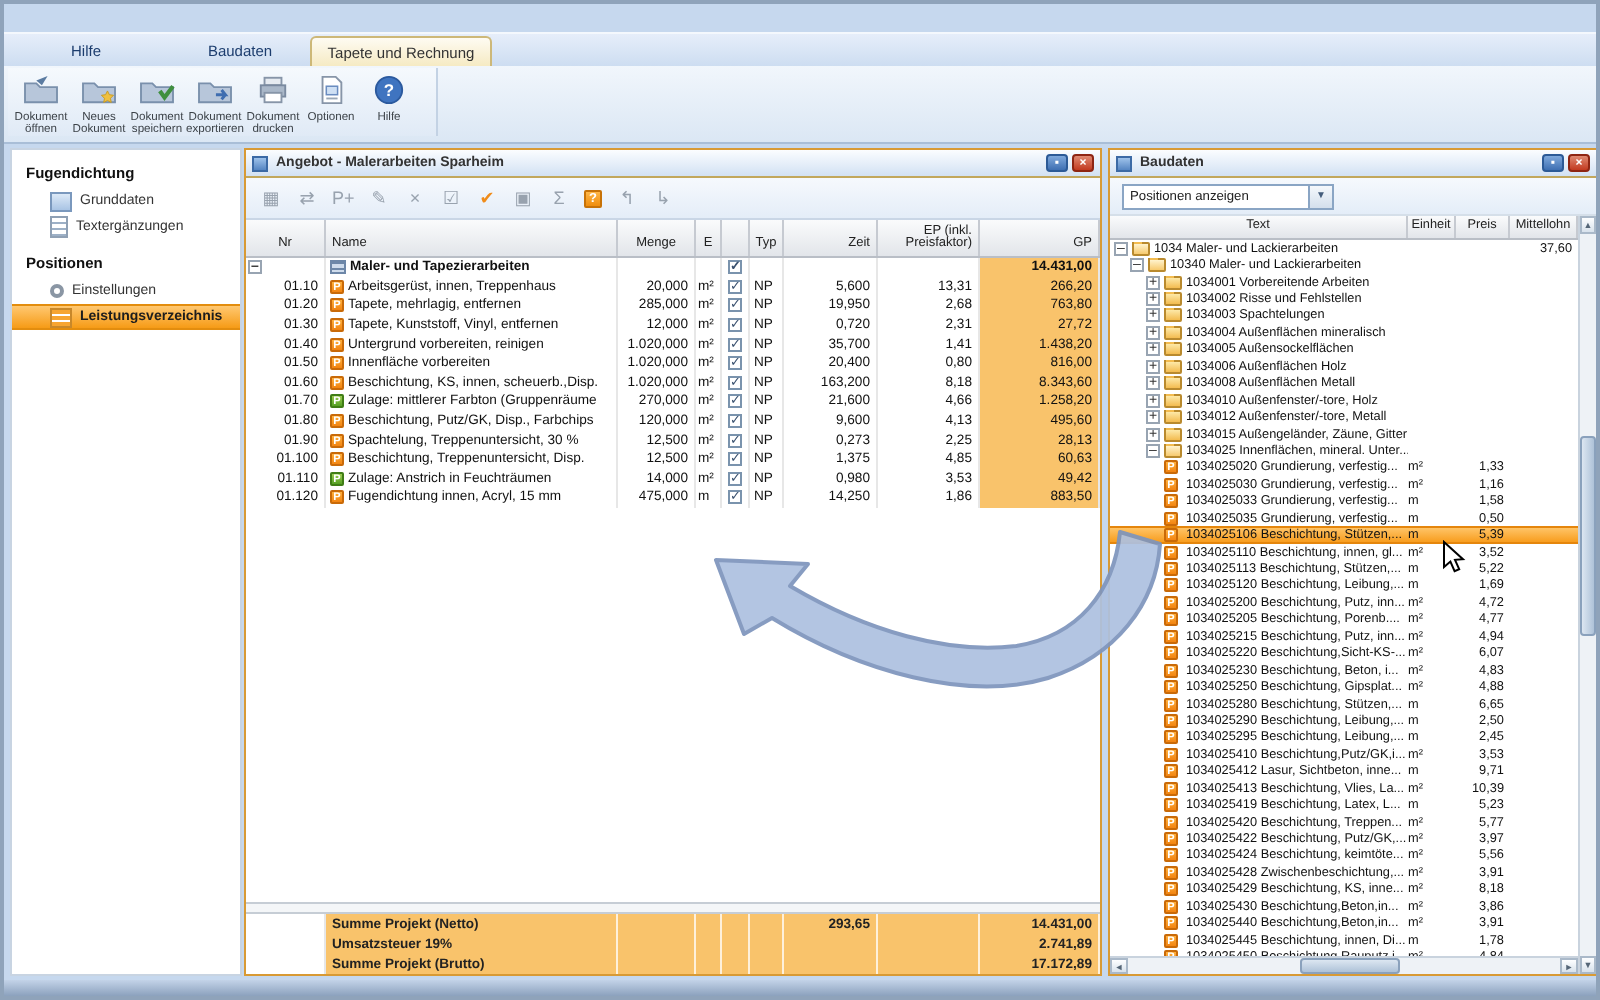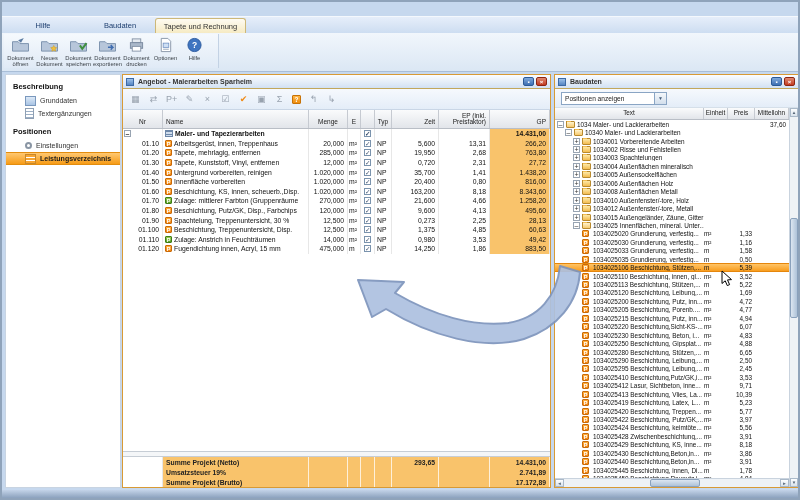--- a/index.html
+++ b/index.html
@@ -203,21 +203,21 @@
               <text x="9.5" y="11.5" font-size="9" font-weight="bold" fill="#fff" text-anchor="middle" font-family="Liberation Sans,sans-serif">?</text>
             </svg></span>
           <span>Hilfe</span>
         </div>
       </div>
   </div>
 
   <div id="workspace">
 
     <div id="sidebar">
-        <div class="sidehead">Beschreibung</div>
+        <div class="sidehead">Fugendichtung</div>
         <div class="sideitem">
           <span class="ic-card"></span>
           <span>Grunddaten</span>
         </div>
         <div class="sideitem">
           <span class="ic-page"></span>
           <span>Textergänzungen</span>
         </div>
         <div class="sidehead">Positionen</div>
         <div class="sideitem">

